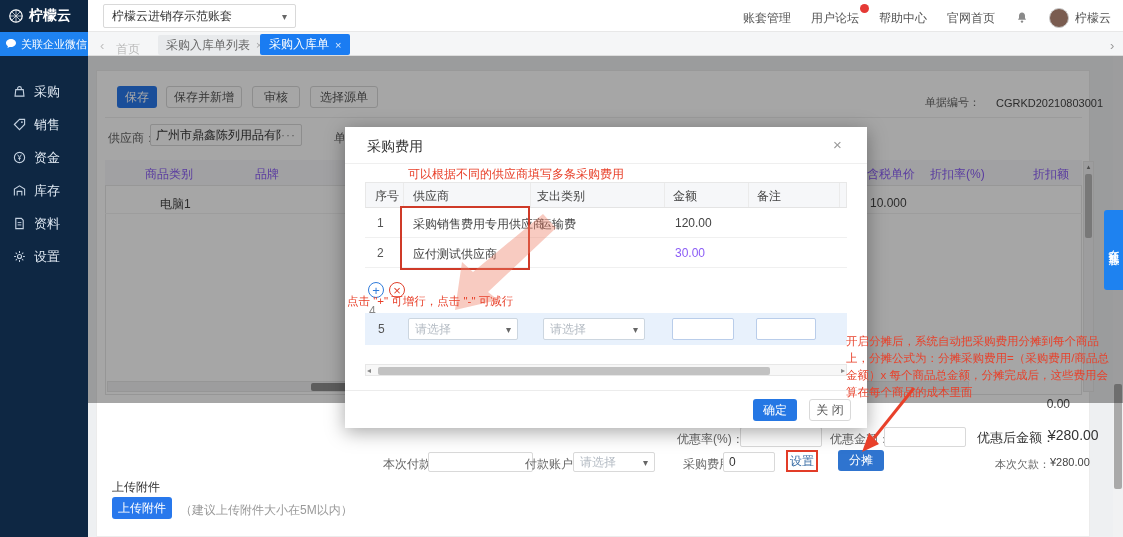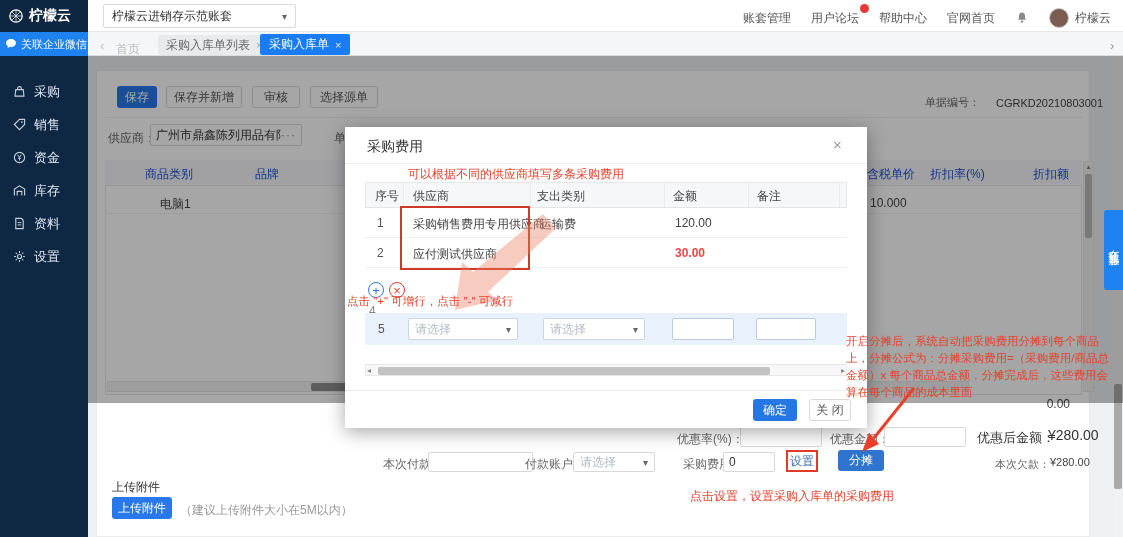--- a/index.html
+++ b/index.html
@@ -32,21 +32,21 @@
   .tab-close { font-size:11px; opacity:.85; cursor:pointer; }
   
   #sidebar { left:0; top:56px; width:88px; height:481px; background:#0e2743; z-index:10; }
   .side-item { display:flex; align-items:center; gap:8px; height:33px; padding-left:13px; color:#dfe8f2; font-size:13px; cursor:pointer; }
   .side-item svg { flex:0 0 auto; }
   
   #card { left:96px; top:70px; width:994px; height:467px; background:#fff; border:1px solid #ececec; }
   
   #grid { left:105px; top:160px; width:977px; height:235px; border:1px solid #e6e6e6; background:#fff; }
   #grid-head { left:105px; top:160px; width:977px; height:26px; background:#f7f8fa; border-bottom:1px solid #e8e8e8; }
-  .ghead { position:absolute; top:166px; color:#1d4ed8; }
+  .ghead { position:absolute; top:166px; color:#8b5cf6; }
   
   #dim { left:88px; top:56px; width:1035px; height:347px; background:rgba(0,0,0,.35); z-index:40; }
   #modal { left:345px; top:127px; width:522px; height:301px; background:#fff; box-shadow:0 4px 18px rgba(0,0,0,.35); z-index:50; }
   .mcol { position:absolute; top:0; bottom:0; width:1px; background:#ebebeb; }
   .mrow { position:absolute; left:20px; width:482px; height:30px; border-bottom:1px solid #f0f0f0; }
   .icon-circle { width:16px; height:16px; border-radius:50%; display:flex; align-items:center; justify-content:center; font-size:13px; line-height:1; cursor:pointer; background:#fff; }
   
   .anno { z-index:70; pointer-events:none; }
   
   #service { left:1104px; top:210px; width:19px; height:80px; background:#1e82f0; color:#fff; border-radius:3px 0 0 3px; z-index:60; display:flex; flex-direction:column; align-items:center; justify-content:center; font-size:11px; cursor:pointer; }
@@ -250,21 +250,21 @@
     <div class="mrow" style="top:81px;">
       <span style="position:absolute;left:12px;top:8px;color:#555;">1</span>
       <span style="position:absolute;left:48px;top:8px;color:#444;">采购销售费用专用供应商</span>
       <span style="position:absolute;left:175px;top:8px;color:#444;">运输费</span>
       <span style="position:absolute;left:310px;top:8px;color:#444;">120.00</span>
     </div>
     <div class="mrow" style="top:111px;">
       <span style="position:absolute;left:12px;top:8px;color:#555;">2</span>
       <span style="position:absolute;left:48px;top:8px;color:#444;">应付测试供应商</span>
       <span style="position:absolute;left:175px;top:8px;color:#444;"></span>
-      <span style="position:absolute;left:310px;top:8px;color:#ef4444;font-weight:bold;">30.00</span>
+      <span style="position:absolute;left:310px;top:8px;color:#8b5cf6;">30.00</span>
     </div>
 
     <div style="position:absolute;left:55px;top:79px;width:130px;height:64px;border:2px solid #cf3a28;pointer-events:none;"></div>
 
     <svg style="position:absolute;left:40px;top:60px;" width="180" height="160" viewBox="0 0 180 160">
       <polygon points="158,27 171,41 103,105 113,113 70,123 77,75 88,85" fill="#ed7d63" fill-opacity="0.4"></polygon>
     </svg>
 
     <div class="icon-circle" style="position:absolute;left:23px;top:155px;border:1px solid #2f7bdb;color:#2f7bdb;">+</div>
     <div class="icon-circle" style="position:absolute;left:44px;top:155px;border:1px solid #e0402c;color:#e0402c;">×</div>
@@ -296,20 +296,19 @@
     <div class="btn-plain" style="position:absolute;left:464px;top:272px;width:42px;height:22px;">关 闭</div>
   </div>
 
   <div class="ab anno red" style="left:846px;top:333px;width:272px;font-size:11.5px;line-height:17px;">开启分摊后，系统自动把采购费用分摊到每个商品上，分摊公式为：分摊采购费用=（采购费用/商品总金额）x 每个商品总金额，分摊完成后，这些费用会算在每个商品的成本里面</div>
 
   <svg class="ab anno" style="left:0;top:0;" width="1123" height="537" viewBox="0 0 1123 537">
     <path d="M914 388 L874 438" stroke="#e8402a" stroke-width="3" fill="none"></path>
     <polygon points="862,452 879,444 869,433" fill="#e8402a"></polygon>
   </svg>
 
-  <span class="ab anno red" style="left:690px;top:488px;">点击设置，设置采购入库单的采购费用</span>
 
   <div id="service" class="ab">
     <span class="vtext">在线客服</span>
     <span style="font-size:9px;">&lt;&lt;</span>
   </div>
 
 </div>
 
 </body></html>

